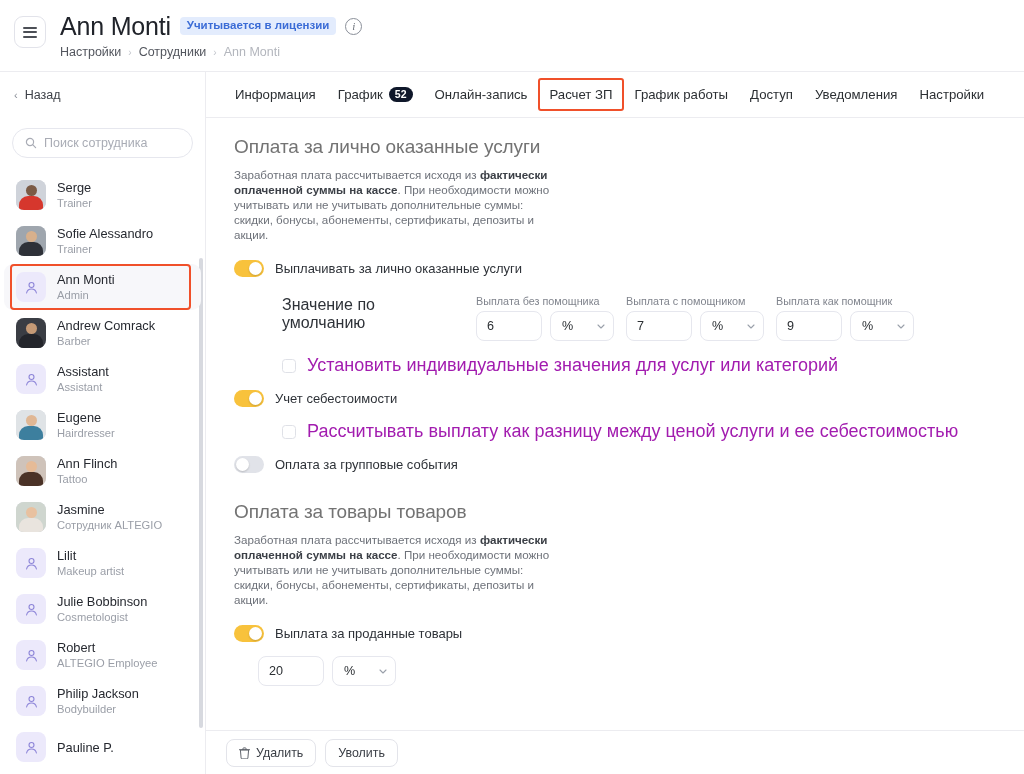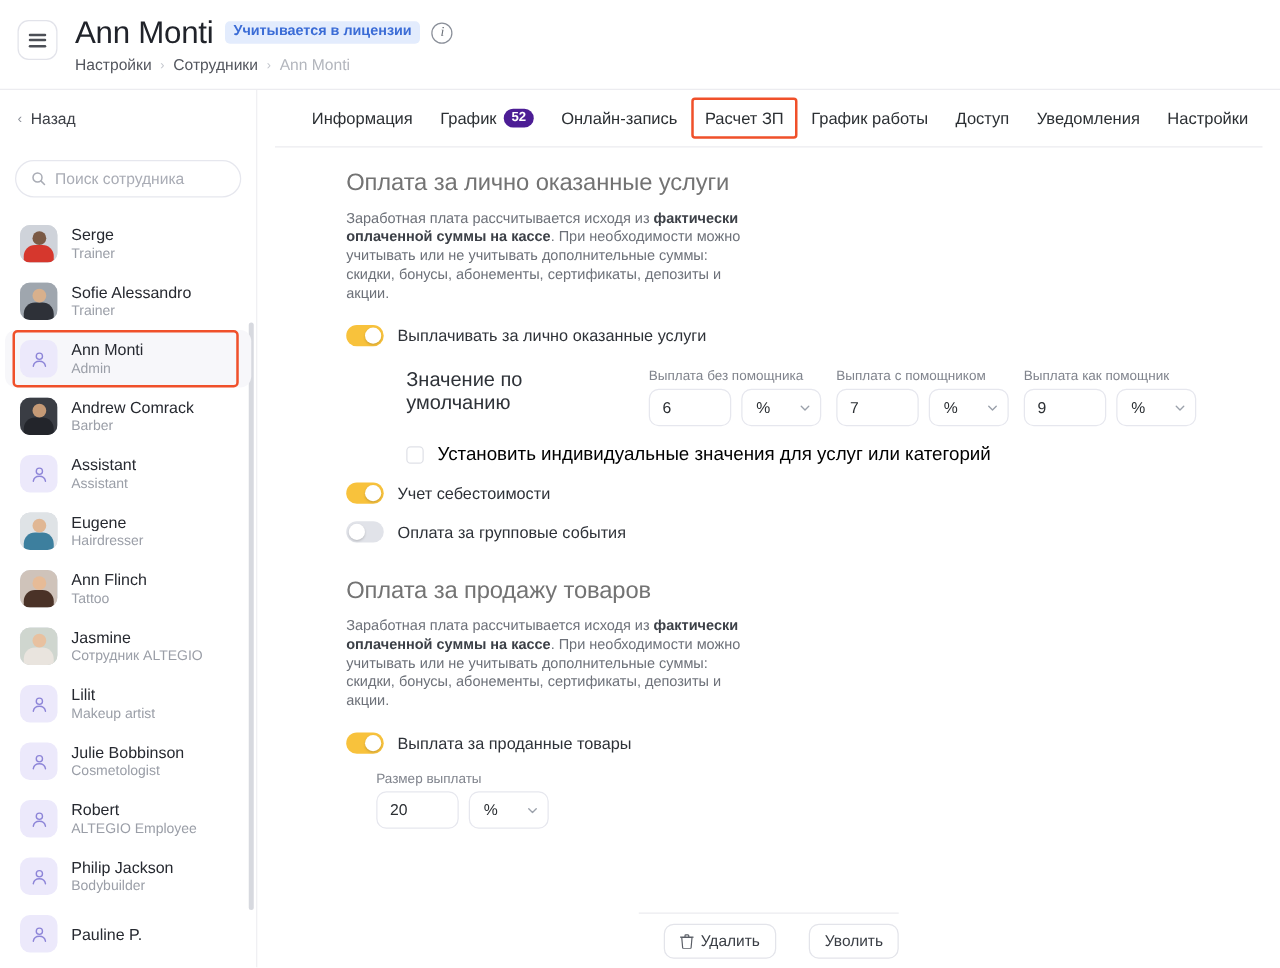--- a/index.html
+++ b/index.html
@@ -93,38 +93,38 @@
   .emp-name { font-size: 12.8px; color: #262930; line-height: 15px; white-space: nowrap; overflow: hidden; text-overflow: ellipsis; }
   .emp-role { font-size: 11.2px; color: #9a9ea7; line-height: 14px; margin-top: 1px; white-space: nowrap; overflow: hidden; text-overflow: ellipsis; }
   .sel-outline {
     position: absolute; left: 6px; right: 10px; top: 0; bottom: 0;
     border: 2.5px solid #f0502a; border-radius: 4px; pointer-events: none;
   }
   .sb-track { position: absolute; right: 2px; top: 6px; bottom: 34px; width: 4px; }
   .sb-thumb { position: absolute; right: 2px; top: 88px; width: 4px; height: 470px; background: #d7d9df; border-radius: 2px; cursor: pointer; }
 
   
-  .main { flex: 1; min-width: 0; display: flex; flex-direction: column; background: #fff; position: relative; align-items: center; }
+  .main { flex: 1; min-width: 0; display: flex; flex-direction: column; background: #fff; position: relative; }
   .tabs {
     display: flex; align-items: center; gap: 0;
     padding: 0 0 0 18px; height: 46px; flex: 0 0 46px;
     border-bottom: 1px solid #ececf0; position: relative;
   }
   .tab {
     display: flex; align-items: center; gap: 6px;
     font-size: 13.2px; color: #2b2f33; padding: 0 11px; height: 46px;
     line-height: 46px; cursor: pointer; white-space: nowrap; position: relative;
   }
   .tab.active { position: relative; }
   .tab-hl {
     position: absolute; left: 0; right: 0; top: 6px; bottom: 7px;
     border: 2.5px solid #f0502a; border-radius: 3px; pointer-events: none;
   }
   .tab-badge {
-    background: #4c1d95; color: #fff; font-size: 10.5px; font-weight: 600;
+    background: #0f172a; color: #fff; font-size: 10.5px; font-weight: 600;
     border-radius: 8px; padding: 1px 6px 2px; line-height: 12px;
   }
 
   .content { flex: 1; overflow: hidden; padding: 18px 24px 0 28px; }
   .sec-title { font-size: 19px; color: #737373; font-weight: 400; margin-bottom: 9px; letter-spacing: -0.1px; }
   .sec-desc { font-size: 11.6px; color: #6d7179; line-height: 15px; max-width: 330px; }
   .sec-desc b { color: #3c4047; font-weight: 700; }
 
   .row { display: flex; align-items: center; gap: 11px; }
   .toggle {
@@ -138,21 +138,21 @@
     box-shadow: 0 1px 2px rgba(0,0,0,.18);
   }
   .toggle.on .knob { left: 15px; }
   .row-label { font-size: 13px; color: #2e3238; }
 
   .cb {
     width: 14px; height: 14px; flex: 0 0 14px; border-radius: 3.5px;
     border: 1.4px solid #dfe1e7; background: #fff; cursor: pointer;
     display: flex; align-items: center; justify-content: center;
   }
-  .cb-label { font-size: 15px; color: #000000; }
+  .cb-label { font-size: 18px; color: #a21caf; }
 
   .default-row { display: flex; align-items: flex-end; gap: 14px; margin-top: 18px; padding-left: 48px; }
   .default-lbl { font-size: 16px; color: #2e3238; padding-bottom: 9px; width: 180px; }
   .fields { display: flex; gap: 12px; }
   .fgroup { }
   .flabel { font-size: 10.8px; color: #80848d; margin-bottom: 4px; display: block; }
   .finputs { display: flex; gap: 8px; }
   .ftext {
     width: 66px; height: 30px; border: 1px solid #e6e7ee; border-radius: 8px;
     background: #fff; font-size: 12.6px; color: #2b2f33; padding: 0 10px; outline: 0;
@@ -162,21 +162,21 @@
     width: 64px; height: 30px; border: 1px solid #e6e7ee; border-radius: 8px;
     background: #fff; display: flex; align-items: center; justify-content: space-between;
     padding: 0 8px 0 11px; font-size: 12.6px; color: #2b2f33; cursor: pointer;
   }
   .chev { width: 8px; height: 5px; }
   .chev svg { display: block; }
 
   .pay-size { margin-top: 14px; padding-left: 24px; }
   .bottom-bar {
     height: 44px; flex: 0 0 44px; border-top: 1px solid #ececf0;
-    display: flex; align-items: center; gap: 26px; padding-left: 20px; background: #fff;
+    display: flex; align-items: center; gap: 9px; padding-left: 20px; background: #fff;
   }
   .btn {
     height: 28px; border: 1px solid #e3e4ea; border-radius: 8px; background: #fff;
     display: flex; align-items: center; gap: 6px; padding: 0 12px;
     font-size: 12.4px; color: #3a3e45; cursor: pointer;
     font-family: "Liberation Sans", sans-serif;
   }
   .trash-ico { width: 11px; height: 12px; }
   .trash-ico svg { display: block; }
   .mt28 { margin-top: 28px; }
@@ -483,42 +483,45 @@
         </div>
 
 
         <div class="row mt14">
           <div class="toggle on">
               <span class="knob"></span>
             </div>
           <span class="row-label">Учет себестоимости</span>
         </div>
 
+        <div class="row mt14 indent">
+          <div class="cb"></div>
+          <span class="cb-label">Рассчитывать выплату как разницу между ценой услуги и ее себестоимостью</span>
+        </div>
 
         <div class="row mt14">
           <div class="toggle">
               <span class="knob"></span>
             </div>
           <span class="row-label">Оплата за групповые события</span>
         </div>
 
-        <div class="sec-title mt28">Оплата за продажу товаров</div>
+        <div class="sec-title mt28">Оплата за товары товаров</div>
         <div class="sec-desc">
           <span>Заработная плата рассчитывается исходя из </span><b>фактически оплаченной суммы на кассе</b><span>. При необходимости можно учитывать или не учитывать дополнительные суммы: скидки, бонусы, абонементы, сертификаты, депозиты и акции.</span>
         </div>
 
         <div class="row mt18">
           <div class="toggle on">
               <span class="knob"></span>
             </div>
           <span class="row-label">Выплата за проданные товары</span>
         </div>
 
         <div class="pay-size">
-          <span class="flabel">Размер выплаты</span>
           <div class="finputs">
             <input class="ftext" value="20" style="">
             <div class="fsel">
               <span>%</span>
               <span class="chev">
                 <svg width="8" height="5" viewBox="0 0 8 5">
                     <path d="M1 1l3 3 3-3" fill="none" stroke="#9aa0aa" stroke-width="1.1" stroke-linecap="round" stroke-linejoin="round"></path>
                   </svg>
               </span>
             </div>

